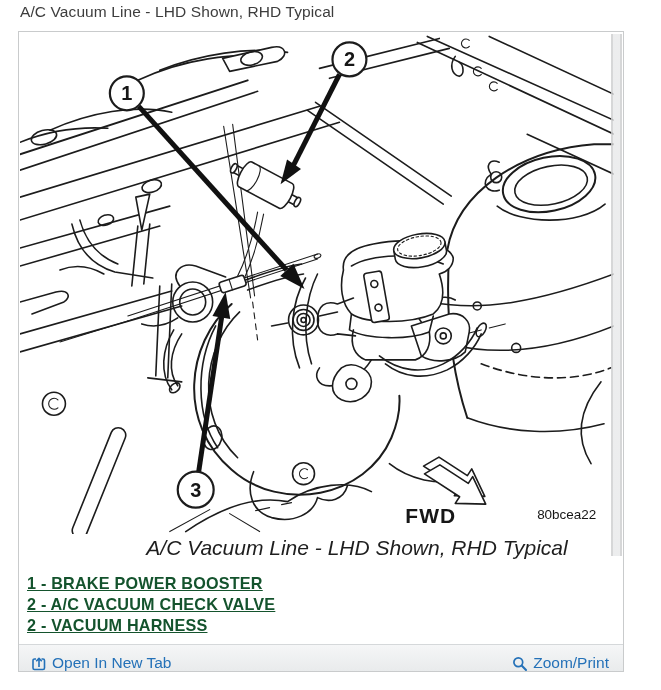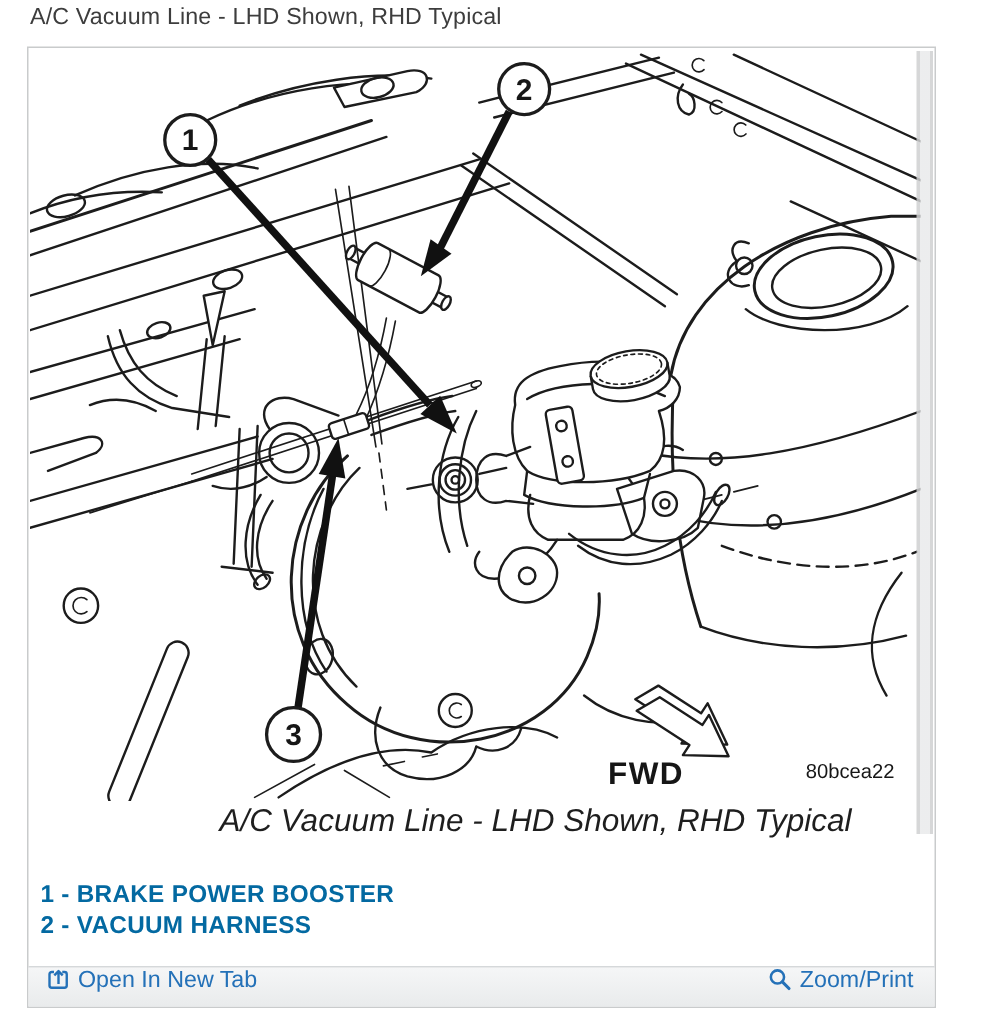--- a/index.html
+++ b/index.html
@@ -4,25 +4,25 @@
 <style>
   html,body{margin:0;padding:0;background:#fff;}
   body{width:661px;height:690px;position:relative;font-family:"Liberation Sans",sans-serif;overflow:hidden;}
   .page-title{position:absolute;left:20px;top:3px;font-size:15.5px;color:#3d3d3d;letter-spacing:.1px;}
   .viewer{position:absolute;left:18px;top:31px;width:606px;height:641px;background:#fff;border:1px solid #c9cbcc;box-sizing:border-box;}
   .drawing{position:absolute;left:1px;top:2px;width:594px;height:500px;}
   .scan-edge{position:absolute;right:1px;top:2px;width:11px;height:522px;
     background:linear-gradient(to right,#cfd0d1 0 2px,#e9eaeb 2px 9px,#cfd0d1 9px 11px);opacity:.85;}
   .caption{position:absolute;left:78px;top:504px;width:520px;text-align:center;
     font-style:italic;font-size:21px;color:#1e1e1e;white-space:nowrap;}
-  .legend{position:absolute;left:8px;top:554px;font-size:16.2px;font-weight:700;color:#0369a1;letter-spacing:.2px;}
+  .legend{position:absolute;left:8px;top:541px;font-size:16.2px;font-weight:700;color:#14532d;letter-spacing:.2px;text-decoration:underline;}
   .legend div{line-height:21px;white-space:nowrap;}
   .footer{position:absolute;left:0;bottom:0;width:100%;height:27px;box-sizing:border-box;
     background:linear-gradient(#f5f6f7,#e9ebec);border-top:1px solid #d5d8da;}
-  .footer a{position:absolute;top:0;height:27px;display:flex;align-items:flex-start;gap:5px;
+  .footer a{position:absolute;top:0;height:27px;display:flex;align-items:flex-end;gap:5px;
     color:#2471b8;font-size:15.5px;text-decoration:none;cursor:pointer;}
   .footer a.left{left:12px;}
   .footer a.right{right:14px;}
   svg text{font-family:"Liberation Sans",sans-serif;fill:#161616;}
   .ink{stroke:#1c1c1c;fill:none;stroke-width:1.6;stroke-linecap:round;stroke-linejoin:round;}
   .ink-w{stroke:#1c1c1c;fill:#fff;stroke-width:1.6;stroke-linejoin:round;}
   .thin{stroke-width:1.1;}
   .thick{stroke-width:2;}
   .callout-circle{fill:#fff;stroke:#1c1c1c;stroke-width:2.2;}
   .callout-num{font-size:20px;font-weight:600;}
@@ -217,20 +217,21 @@
     <text x="386" y="489" font-size="21" font-weight="bold" letter-spacing="1">FWD</text>
     <text x="518" y="485" font-size="13.5" fill="#4c4c4c">80bcea22</text>
   </svg>
 
   <div class="scan-edge"></div>
 
   <div class="caption">A/C Vacuum Line - LHD Shown, RHD Typical</div>
 
   <div class="legend">
     <div>1 - BRAKE POWER BOOSTER</div>
+    <div>2 - A/C VACUUM CHECK VALVE</div>
     <div>2 - VACUUM HARNESS</div>
   </div>
 
   <div class="footer">
     <a class="left">
       <svg width="16" height="16" viewBox="0 0 16 16">
         <path d="M5,3 H3.5 A1.5,1.5 0 0 0 2,4.5 V12 A1.5,1.5 0 0 0 3.5,13.5 H12 A1.5,1.5 0 0 0 13.5,12 V4.5 A1.5,1.5 0 0 0 12,3 H10.5" fill="none" stroke="#2471b8" stroke-width="1.6"></path>
         <path d="M8,11 V2.6 M5.2,5.3 L8,2.4 L10.8,5.3" fill="none" stroke="#2471b8" stroke-width="1.6" stroke-linejoin="round"></path>
       </svg>
       <span>Open In New Tab</span>

